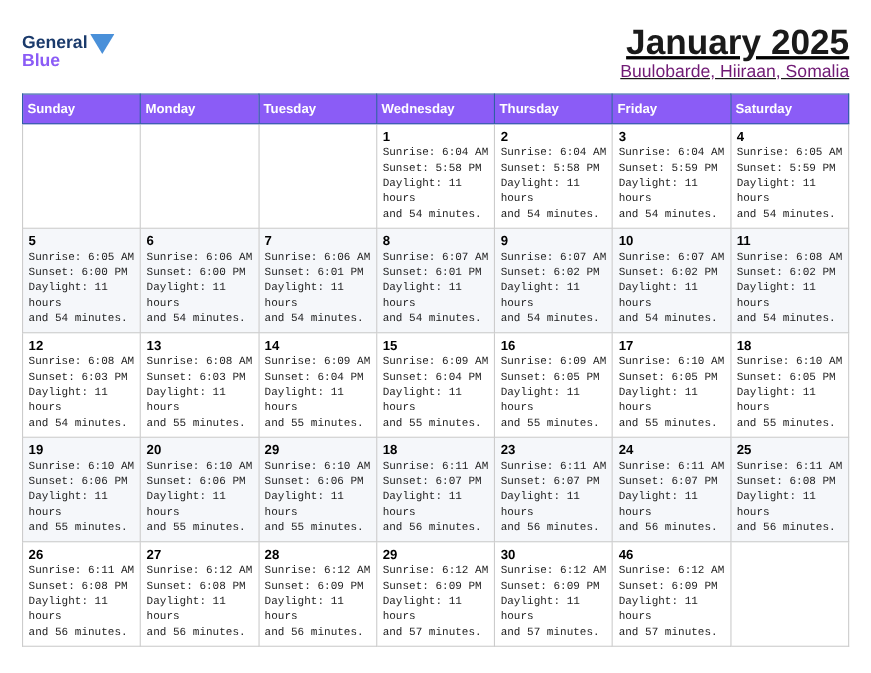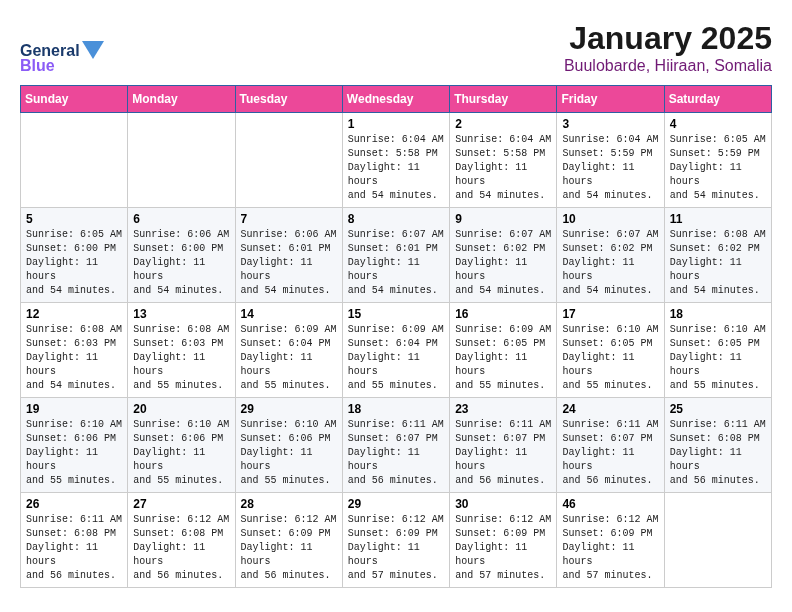--- a/index.html
+++ b/index.html
@@ -5,48 +5,49 @@
     * { box-sizing: border-box; margin: 0; padding: 0; }
     body {
       font-family: Arial, sans-serif;
       background: #fff;
       width: 792px;
       min-height: 612px;
       padding: 20px;
     }
     .header {
       display: flex;
-      align-items: flex-end;
+      align-items: center;
       justify-content: space-between;
       margin-bottom: 10px;
     }
     .logo {
       display: flex;
       align-items: center;
       gap: 4px;
     }
     .title-area {
       text-align: right;
+      text-decoration: underline;
     }
     .month-title {
       font-size: 32px;
       font-weight: bold;
       color: #1a1a1a;
     }
     .location {
       font-size: 16px;
       color: #701a75;
     }
     table {
       width: 100%;
       border-collapse: collapse;
       font-size: 11px;
     }
     thead tr th {
-      background-color: #ec4899;
+      background-color: #8b5cf6;
       color: #fff;
       padding: 6px 4px;
       text-align: left;
       font-size: 12px;
       font-weight: bold;
       border: 1px solid #2e5fa3;
     }
     tbody tr td {
       border: 1px solid #ccc;
       vertical-align: top;

